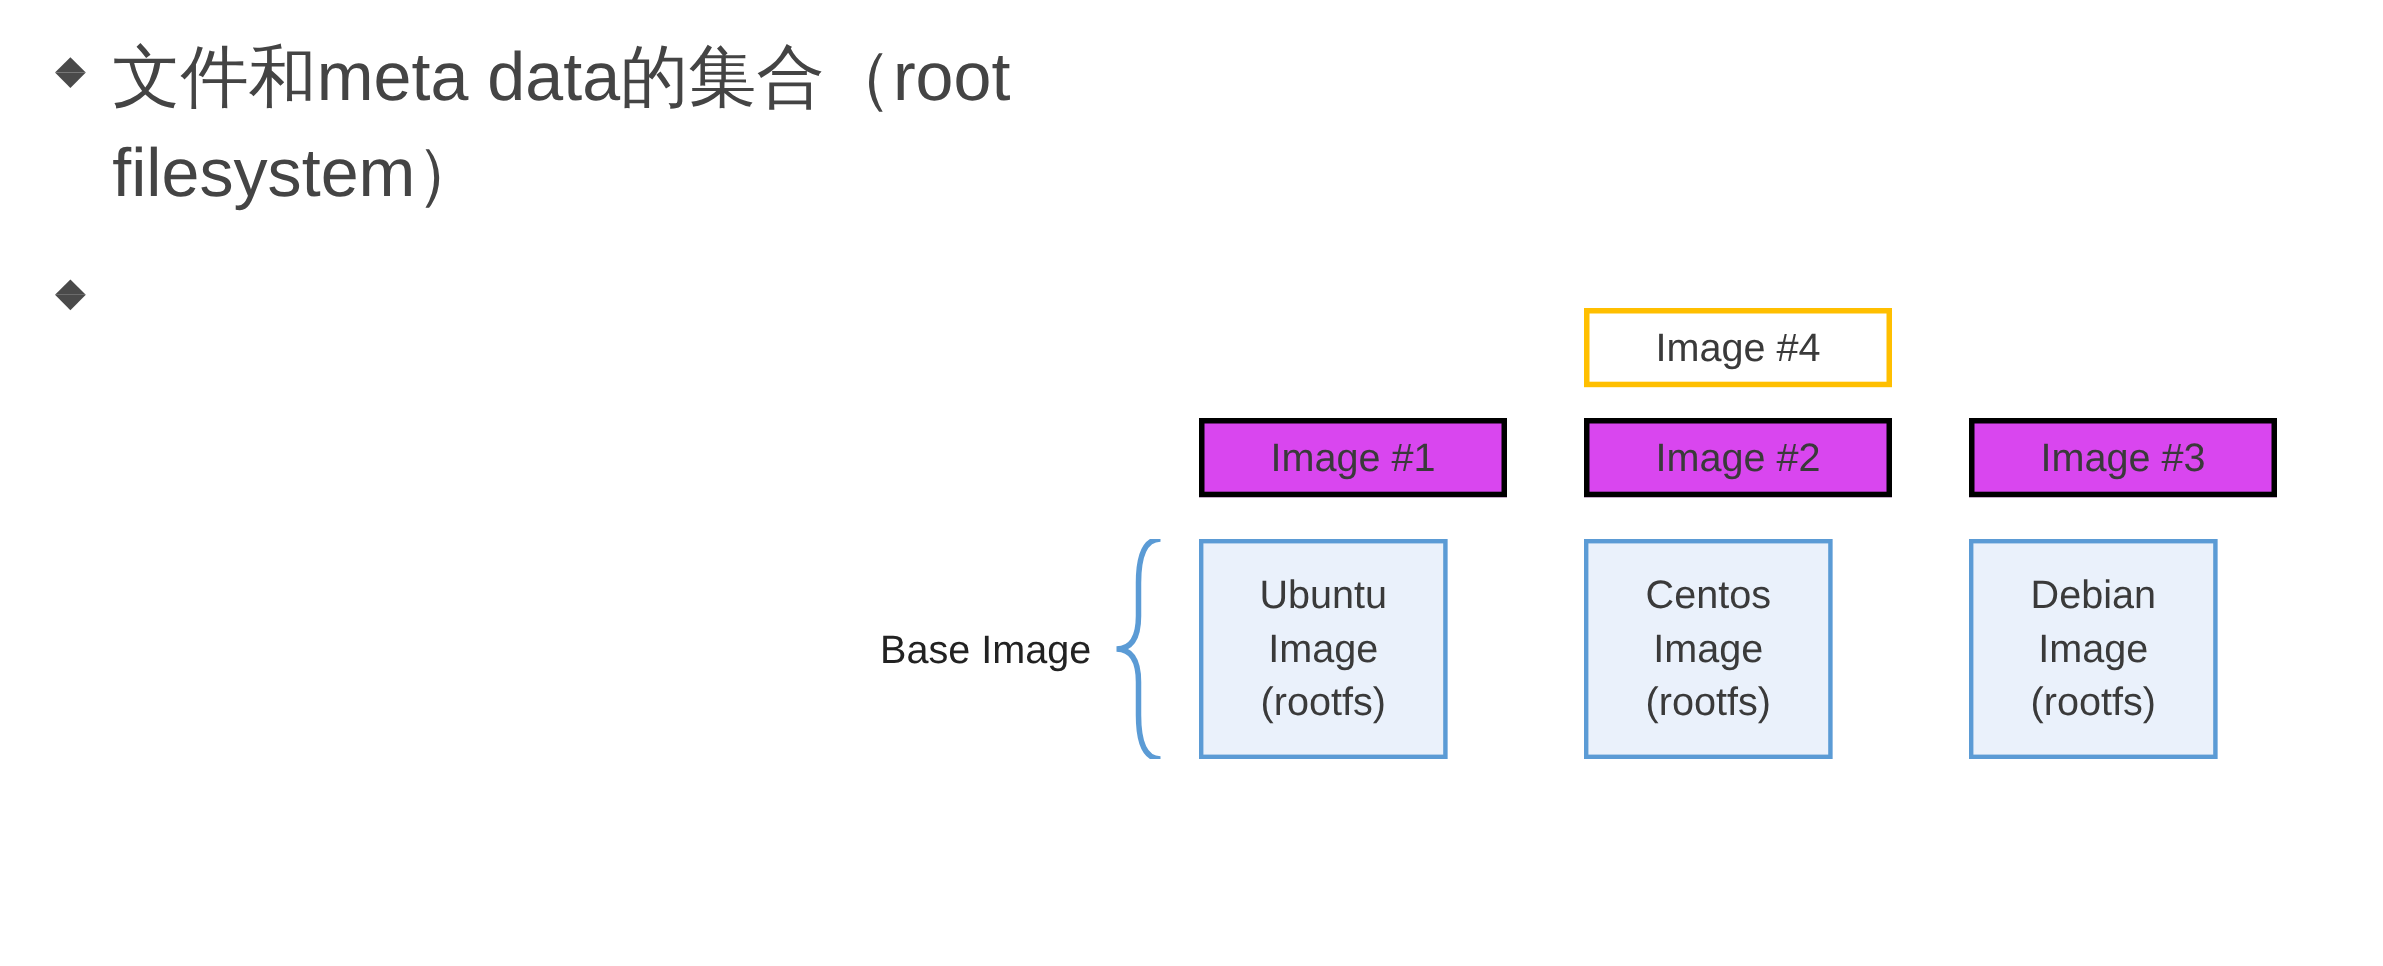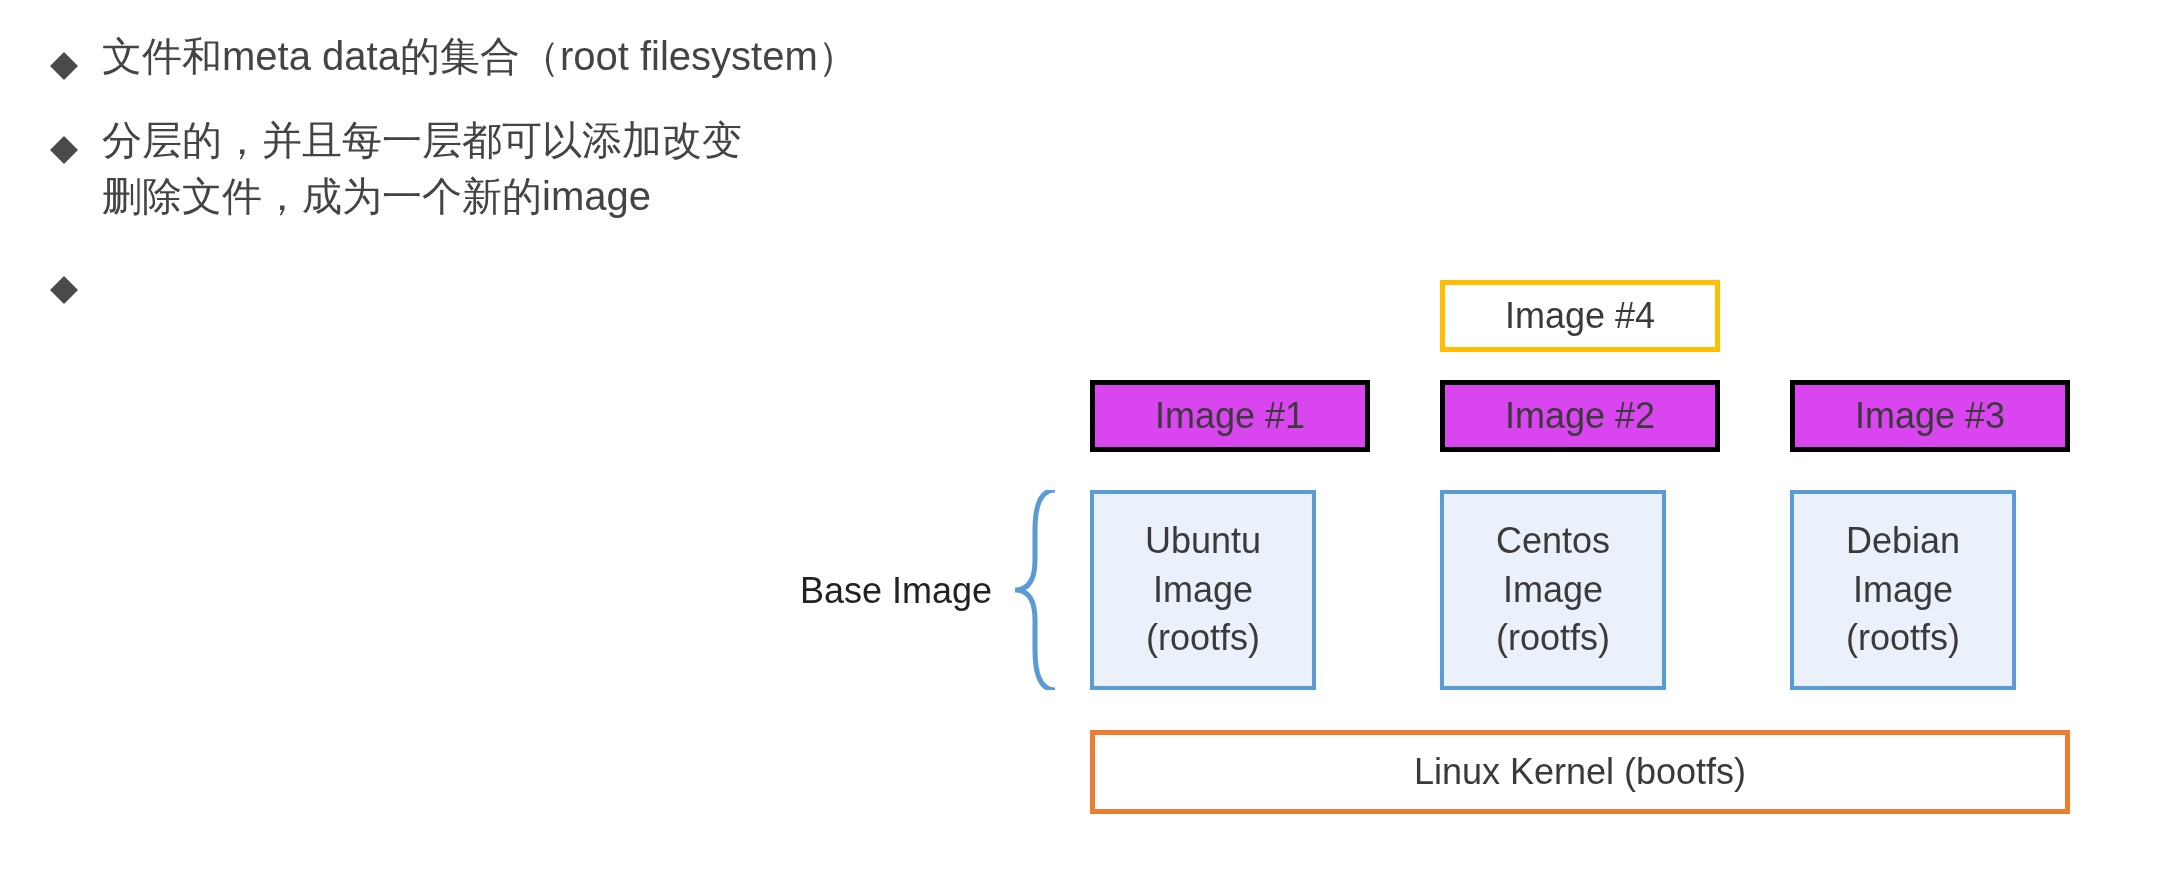--- a/index.html
+++ b/index.html
@@ -38,21 +38,21 @@
     content: "";
     position: absolute;
     left: -14px;
     top: 14px;
     width: 0;
     height: 0;
     border: 14px solid transparent;
     border-top: 14px solid #4a4a4a;
   }
   .bullet-text {
-    font-size: 40px;
+    font-size: 62px;
     line-height: 1.4;
     color: #444;
     white-space: pre-line;
   }
 
   .diagram {
     position: absolute;
     top: 320px;
     left: 800px;
     width: 1340px;
@@ -128,25 +128,20 @@
 </head>
 <body>
 
 <div class="bullets">
   <div class="bullet">
     <div class="diamond"></div>
     <div class="bullet-text">文件和meta data的集合（root filesystem）</div>
   </div>
   <div class="bullet">
     <div class="diamond"></div>
-    <div class="bullet-text">分层的，并且每一层都可以添加改变
-删除文件，成为一个新的image</div>
-  </div>
-  <div class="bullet">
-    <div class="diamond"></div>
   </div>
 </div>
 
 <div class="diagram">
   <div class="base-label">Base Image</div>
 
   <svg class="brace" viewBox="0 0 60 200">
     <path d="M55 0 Q35 0 35 40 L35 70 Q35 100 15 100 Q35 100 35 130 L35 160 Q35 200 55 200" fill="none" stroke="#5b9bd5" stroke-width="5"></path>
   </svg>
 
@@ -176,14 +171,13 @@
     <div class="col-imgrow">
         <div class="img-box">Image #3</div>
       </div>
     <div class="col-baserow">
         <div class="base-box">Debian
 Image
 (rootfs)</div>
       </div>
   </div>
 
-  <div class="kernel-box">Linux Kernel (bootfs)</div>
 </div>
 
 </body></html>

